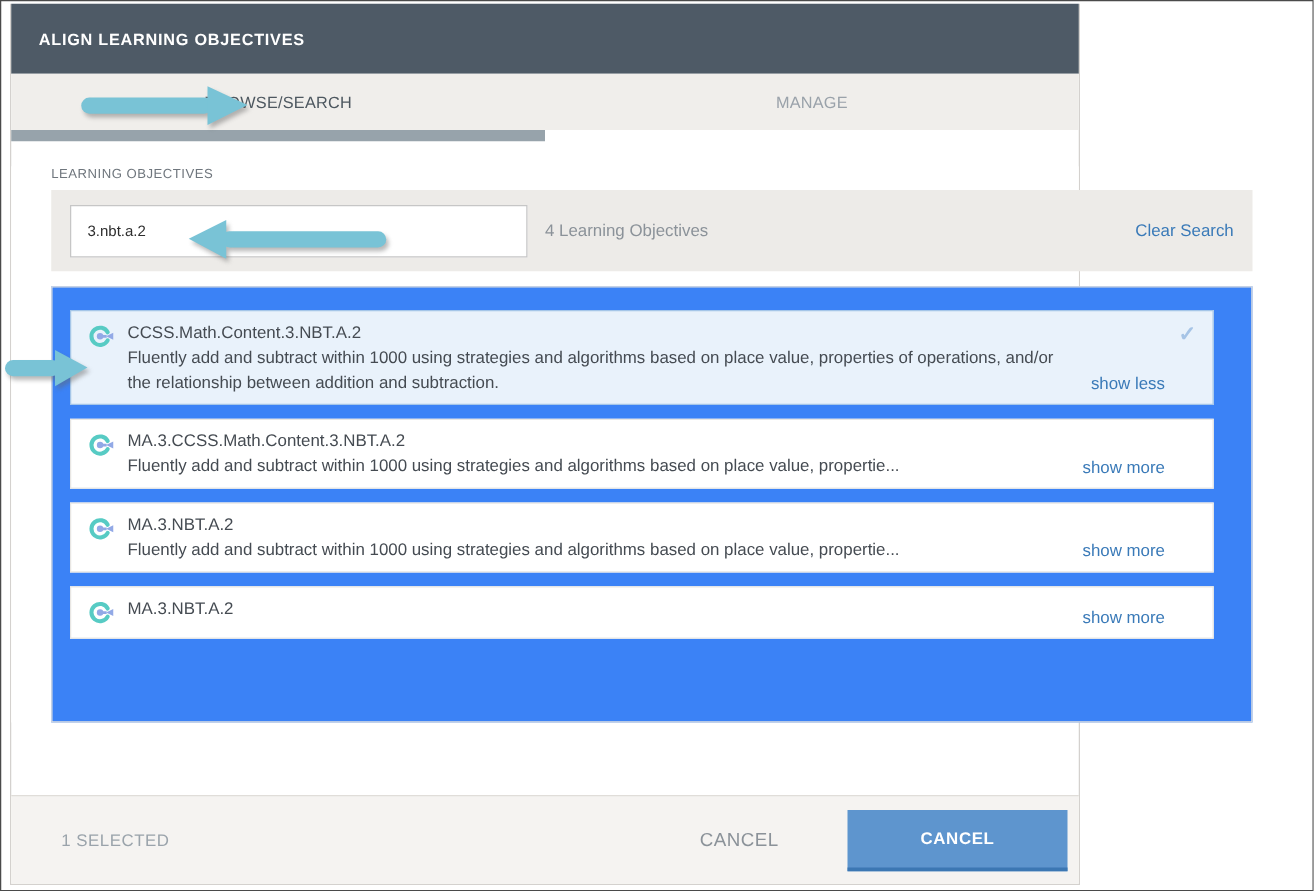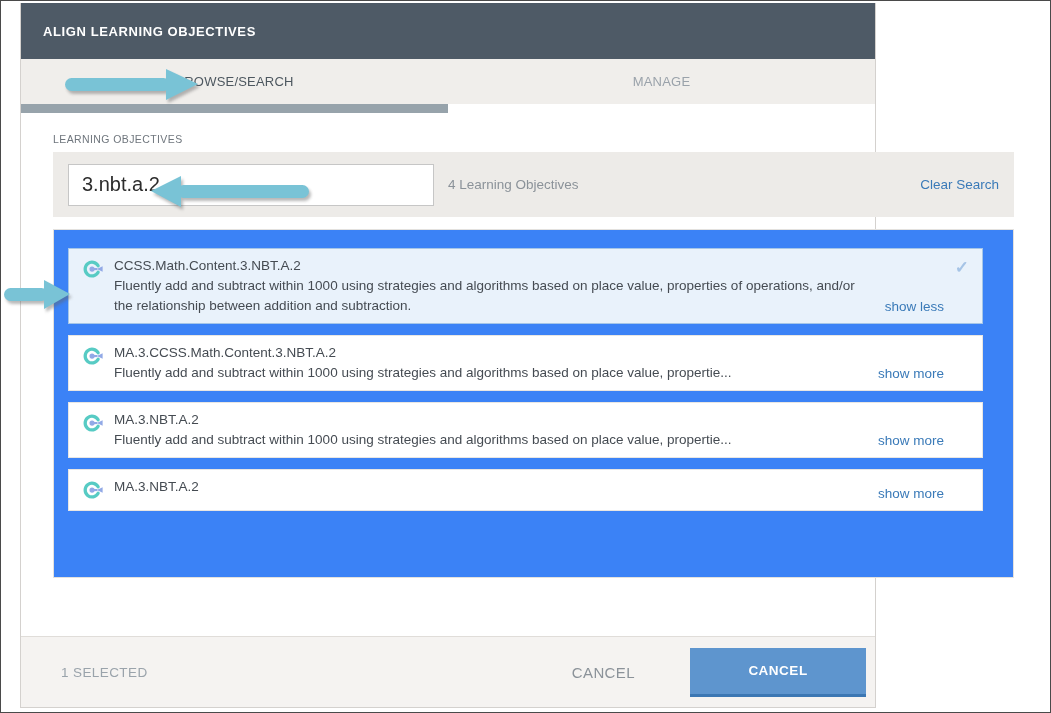--- a/index.html
+++ b/index.html
@@ -4,21 +4,21 @@
 <style>
   * { margin:0; padding:0; box-sizing:border-box; }
   body { font-family:"Liberation Sans", sans-serif; background:#ffffff; }
 
   .page {
     position:relative; width:1051px; height:713px;
     background:#ffffff; border:1px solid #4a4a4a; overflow:hidden;
   }
 
   .modal {
-    position:absolute; left:19px; top:2px; width:856px; height:705px;
+    position:absolute; left:7px; top:2px; width:856px; height:705px;
     background:#ffffff; border:1px solid #d4d1ce; border-top:none;
   }
 
   
   .modal-header {
     height:56px; background:#4e5a66; display:flex; align-items:center;
     padding-left:22px;
   }
   .modal-title {
     color:#ffffff; font-size:13px; font-weight:bold; letter-spacing:.6px;
@@ -37,21 +37,21 @@
   .content { position:relative; background:#ffffff; }
   .section-label {
     margin:20px 0 7px 32px; font-size:10.5px; color:#6f767d; letter-spacing:.4px;
   }
   .search-panel {
     margin-left:32px; width:961px; height:65px; background:#edebe8;
     display:flex; align-items:center; padding:0 15px;
   }
   .search-input {
     width:366px; height:42px; background:#ffffff; border:1px solid #c6c6c6;
-    font-family:"Liberation Sans", sans-serif; font-size:20px; color:#2d2d2d;
+    font-family:"Liberation Sans", sans-serif; font-size:12px; color:#2d2d2d;
     padding:0 13px; outline:none;
   }
   .results-count { margin-left:14px; font-size:13.5px; color:#8b9299; }
   .clear-search { margin-left:auto; font-size:13.5px; color:#3a7ab8; cursor:pointer; text-decoration:none; }
 
   .list {
     margin:12px 0 0 32px; width:961px; height:349px;
     border:1px solid #e3e1de; padding:18px 30px 0 14px; overflow:hidden;
     background:#3b82f6;
   }

